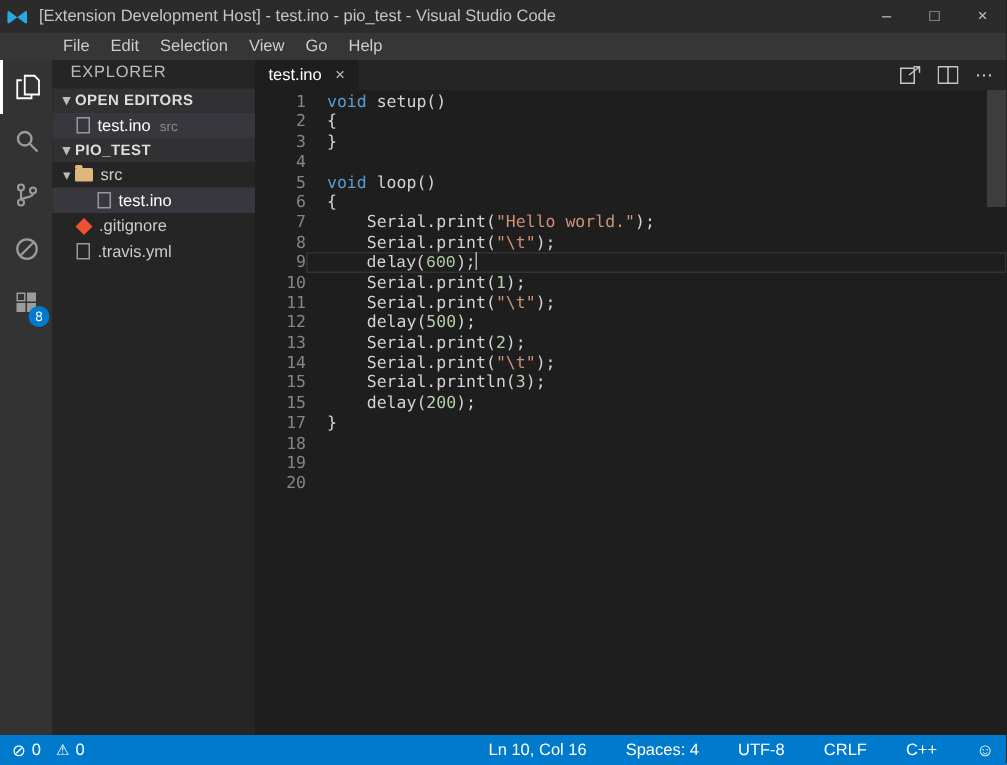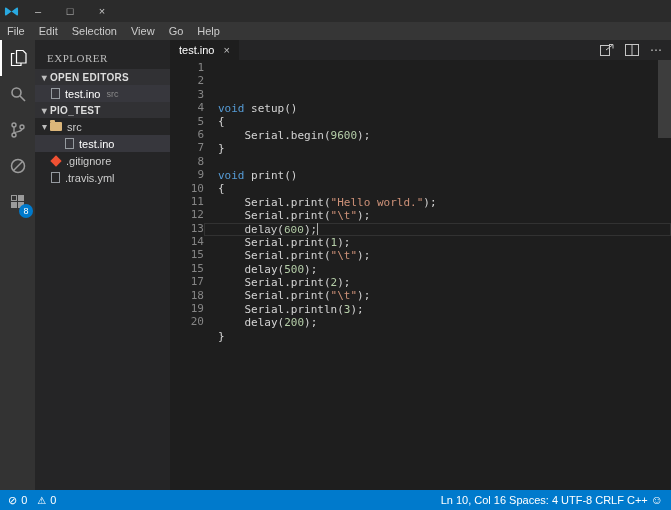--- a/index.html
+++ b/index.html
@@ -8,37 +8,37 @@
   .window { width: 671px; height: 510px; display: flex; flex-direction: column; }
 
   
   .titlebar { height: 22px; background: #2b2b2b; display: flex; align-items: center; flex: 0 0 auto; }
   .logo-wrap { width: 22px; display: flex; justify-content: center; align-items: center; }
   .title-text { font-size: 11px; color: #c5c5c5; margin-left: 4px; white-space: nowrap; overflow: hidden; flex: 1; }
   .win-controls { display: flex; height: 22px; }
   .win-btn { width: 32px; height: 22px; display: flex; align-items: center; justify-content: center; font-size: 11px; color: #c5c5c5; cursor: default; }
 
   
-  .menubar { height: 18px; background: #363636; display: flex; align-items: flex-end; flex: 0 0 auto; }
+  .menubar { height: 18px; background: #363636; display: flex; align-items: flex-end; flex: 0 0 auto; padding-left: 35px; }
   .menu-item { font-size: 11px; color: #cccccc; padding: 0 7px; height: 18px; display: flex; align-items: center; }
 
   
   .main { flex: 1; display: flex; min-height: 0; }
 
   
   .activitybar { width: 35px; background: #333333; display: flex; flex-direction: column; flex: 0 0 auto; }
   .activity-item { width: 35px; height: 36px; display: flex; align-items: center; justify-content: center; position: relative; }
   .activity-item.active { border-left: 2px solid #ffffff; }
   .act-badge { position: absolute; bottom: 2px; right: 2px; min-width: 14px; height: 14px; border-radius: 50%;
                background: var(--color-accent, #007acc); color: #ffffff; font-size: 9px; display: flex;
                align-items: center; justify-content: center; }
 
   
   .sidebar { width: 135px; background: #252526; flex: 0 0 auto; display: flex; flex-direction: column; font-size: 11px; }
-  .sidebar-title { padding: 12px 0 5px 12px; font-size: 11px; color: #bbbbbb; letter-spacing: 0.5px; font-family: Liberation Serif, serif; }
+  .sidebar-title { padding: 2px 0 5px 12px; font-size: 11px; color: #bbbbbb; letter-spacing: 0.5px; }
   .section-header { height: 16px; background: #313134; display: flex; align-items: center; font-weight: bold;
                     color: #dddddd; font-size: 10px; padding-left: 4px; letter-spacing: 0.3px; }
   .chev { display: inline-block; width: 11px; text-align: center; color: #bcbcbc; font-size: 10px; }
   .chev-down::before { content: "▾"; }
   .chev-right::before { content: "▸"; }
   .row { height: 17px; display: flex; align-items: center; padding-left: 4px; white-space: nowrap; }
   .row .label { color: #cccccc; }
   .row.selected { background: #37373d; }
   .row.selected .label { color: #ffffff; }
   .row .detail { color: #8a8a8a; font-size: 9px; margin-left: 6px; }
@@ -59,51 +59,52 @@
   .tab-close { color: #c0c0c0; font-size: 11px; }
   .tab-close::before { content: "×"; }
   .editor-actions { margin-left: auto; display: flex; align-items: center; gap: 11px; padding-right: 9px; color: #c5c5c5; }
   .more-icon { font-size: 12px; color: #c5c5c5; }
   .more-icon::before { content: "⋯"; }
 
   .editor-body { flex: 1; display: flex; position: relative; overflow: hidden;
                  font-family: "DejaVu Sans Mono", monospace; font-size: 11px; }
   .gutter { width: 34px; flex: 0 0 auto; text-align: right; color: #858585; padding-top: 1px; }
   .gutter div { height: 13.4px; line-height: 13.4px; }
-  .code { flex: 1; padding-top: 1px; min-width: 0; margin-top: 41px; }
+  .code { flex: 1; padding-top: 1px; min-width: 0; }
   .code-line { height: 13.4px; line-height: 13.4px; white-space: pre; padding-left: 14px; }
   .code-line.current { box-shadow: inset 0 0 0 1px #323232; font-family: Liberation Mono, monospace; }
   .tk-kw  { color: var(--color-keyword, #569cd6); }
   .tk-str { color: var(--color-string, #ce9178); }
   .tk-num { color: var(--color-number, #b5cea8); }
   .tk-pln { color: var(--color-text, #d4d4d4); }
   .caret { display: inline-block; width: 1px; height: 12px; background: #aeafad; vertical-align: -2px; }
   .scroll-thumb { position: absolute; top: 0; right: 0; width: 13px; height: 78px; background: rgba(121,121,121,0.35); }
 
   
   .statusbar { height: 20px; background: var(--color-accent, #007acc); color: #ffffff; display: flex;
                align-items: center; font-size: 11px; padding: 0 8px; flex: 0 0 auto; }
   .sb-left { display: flex; align-items: center; gap: 10px; }
   .sb-group { display: flex; align-items: center; gap: 4px; }
-  .sb-right { margin-left: auto; display: flex; align-items: center; gap: 3px; }
+  .sb-right { margin-left: auto; display: flex; align-items: center; gap: 26px; }
   .error-icon::before { content: "⊘"; font-size: 11px; }
   .warning-icon::before { content: "⚠"; font-size: 10px; }
   .smiley-icon::before { content: "☺"; font-size: 12px; }
 </style>
 </head>
 <body>
 
 <div class="window">
 
   <div class="titlebar">
     <span class="logo-wrap">
       <svg width="15" height="15" viewBox="0 0 16 16">
           <path fill="#29a9e0" d="M8 8 L2.6 3.9 Q1 3 1 5 v6 q0 2 1.6 1.1 L8 8 l5.4 4.1 Q15 13 15 11 V5 q0-2-1.6-1.1 Z"></path>
         </svg>
     </span>
+    <span class="title-text">[Extension Development Host] - test.ino - pio_test - Visual Studio Code</span>
     <div class="win-controls">
       <div class="win-btn">–</div>
       <div class="win-btn">□</div>
       <div class="win-btn">×</div>
     </div>
   </div>
 
   <div class="menubar">
     <span class="menu-item">File</span>
     <span class="menu-item">Edit</span>
@@ -245,24 +246,23 @@
             <div>15</div>
             <div>15</div>
             <div>17</div>
             <div>18</div>
             <div>19</div>
             <div>20</div>
           </div>
         <div class="code">
             <div class="code-line"><span class="tk-kw">void</span><span class="tk-pln"> setup()</span></div>
             <div class="code-line"><span class="tk-pln">{</span></div>
-            <div class="code-line"><span class="tk-pln">    Serial.begin(</span><span class="tk-num">9600</span><span class="tk-pln">);</span></div>
             <div class="code-line"><span class="tk-pln">}</span></div>
             <div class="code-line"></div>
-            <div class="code-line"><span class="tk-kw">void</span><span class="tk-pln"> print()</span></div>
+            <div class="code-line"><span class="tk-kw">void</span><span class="tk-pln"> loop()</span></div>
             <div class="code-line"><span class="tk-pln">{</span></div>
             <div class="code-line"><span class="tk-pln">    Serial.print(</span><span class="tk-str">"Hello world."</span><span class="tk-pln">);</span></div>
             <div class="code-line"><span class="tk-pln">    Serial.print(</span><span class="tk-str">"\t"</span><span class="tk-pln">);</span></div>
             <div class="code-line current"><span class="tk-pln">    delay(</span><span class="tk-num">600</span><span class="tk-pln">);</span><span class="caret"></span></div>
             <div class="code-line"><span class="tk-pln">    Serial.print(</span><span class="tk-num">1</span><span class="tk-pln">);</span></div>
             <div class="code-line"><span class="tk-pln">    Serial.print(</span><span class="tk-str">"\t"</span><span class="tk-pln">);</span></div>
             <div class="code-line"><span class="tk-pln">    delay(</span><span class="tk-num">500</span><span class="tk-pln">);</span></div>
             <div class="code-line"><span class="tk-pln">    Serial.print(</span><span class="tk-num">2</span><span class="tk-pln">);</span></div>
             <div class="code-line"><span class="tk-pln">    Serial.print(</span><span class="tk-str">"\t"</span><span class="tk-pln">);</span></div>
             <div class="code-line"><span class="tk-pln">    Serial.println(</span><span class="tk-num">3</span><span class="tk-pln">);</span></div>

